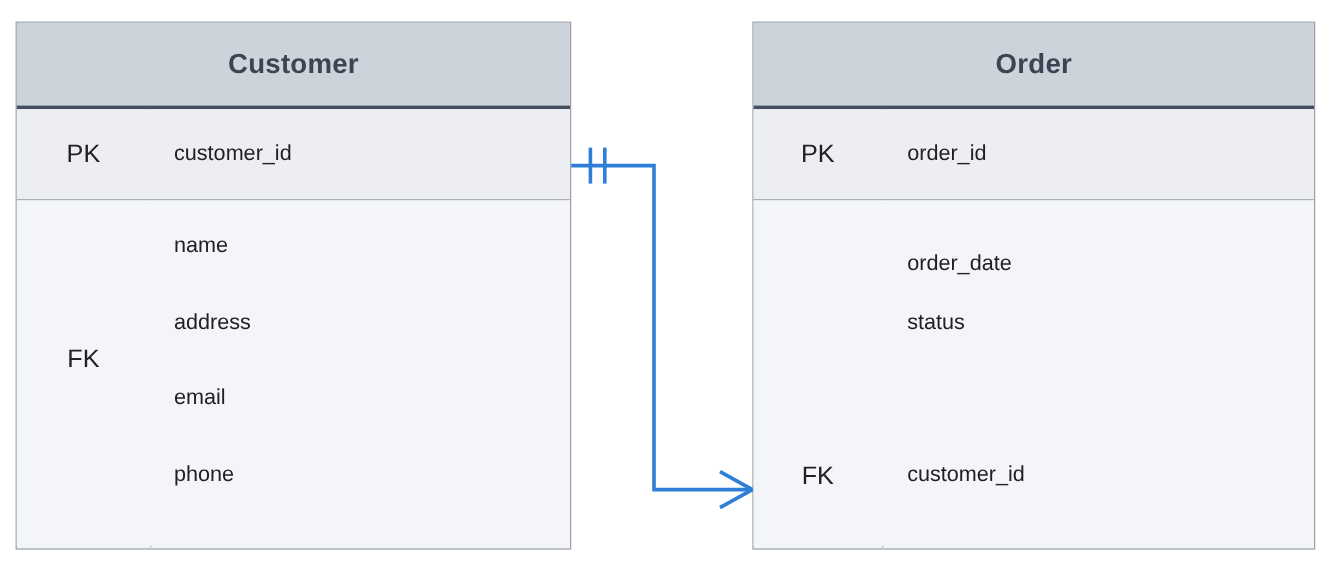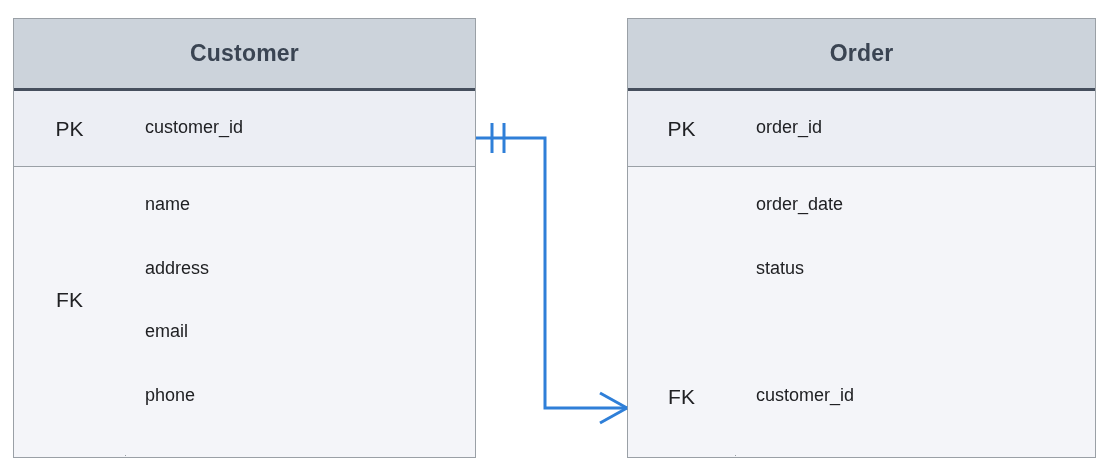--- a/index.html
+++ b/index.html
@@ -131,21 +131,21 @@
       <div class="col-divider" style="left:107px;"></div>
 
       <div class="pk-section" style="height:76px;">
         <span class="key-label" style="left:0; width:107px; top:26px;">PK</span>
         <span class="attr-label" style="left:128px; top:26px;">order_id</span>
       </div>
 
       <div class="attr-section" style="height:288px;">
         <span class="key-label" style="left:0; width:107px; top:218px;">FK</span>
 
-        <span class="attr-label" style="left:128px; top:27px;">order_date</span>
+        <span class="attr-label" style="left:128px; top:42px;">order_date</span>
         <span class="attr-label" style="left:128px; top:91px;">status</span>
         <span class="attr-label" style="left:128px; top:218px;">customer_id</span>
       </div>
     </div>
   </div>
 
   <svg class="connector-svg" viewBox="0 0 1109 472" xmlns="http://www.w3.org/2000/svg">
     <g id="rel-line" fill="none" stroke="#2f7fd8" stroke-width="3">
 
       <path d="M476,138 L545,138 L545,408 L627,408"></path>

